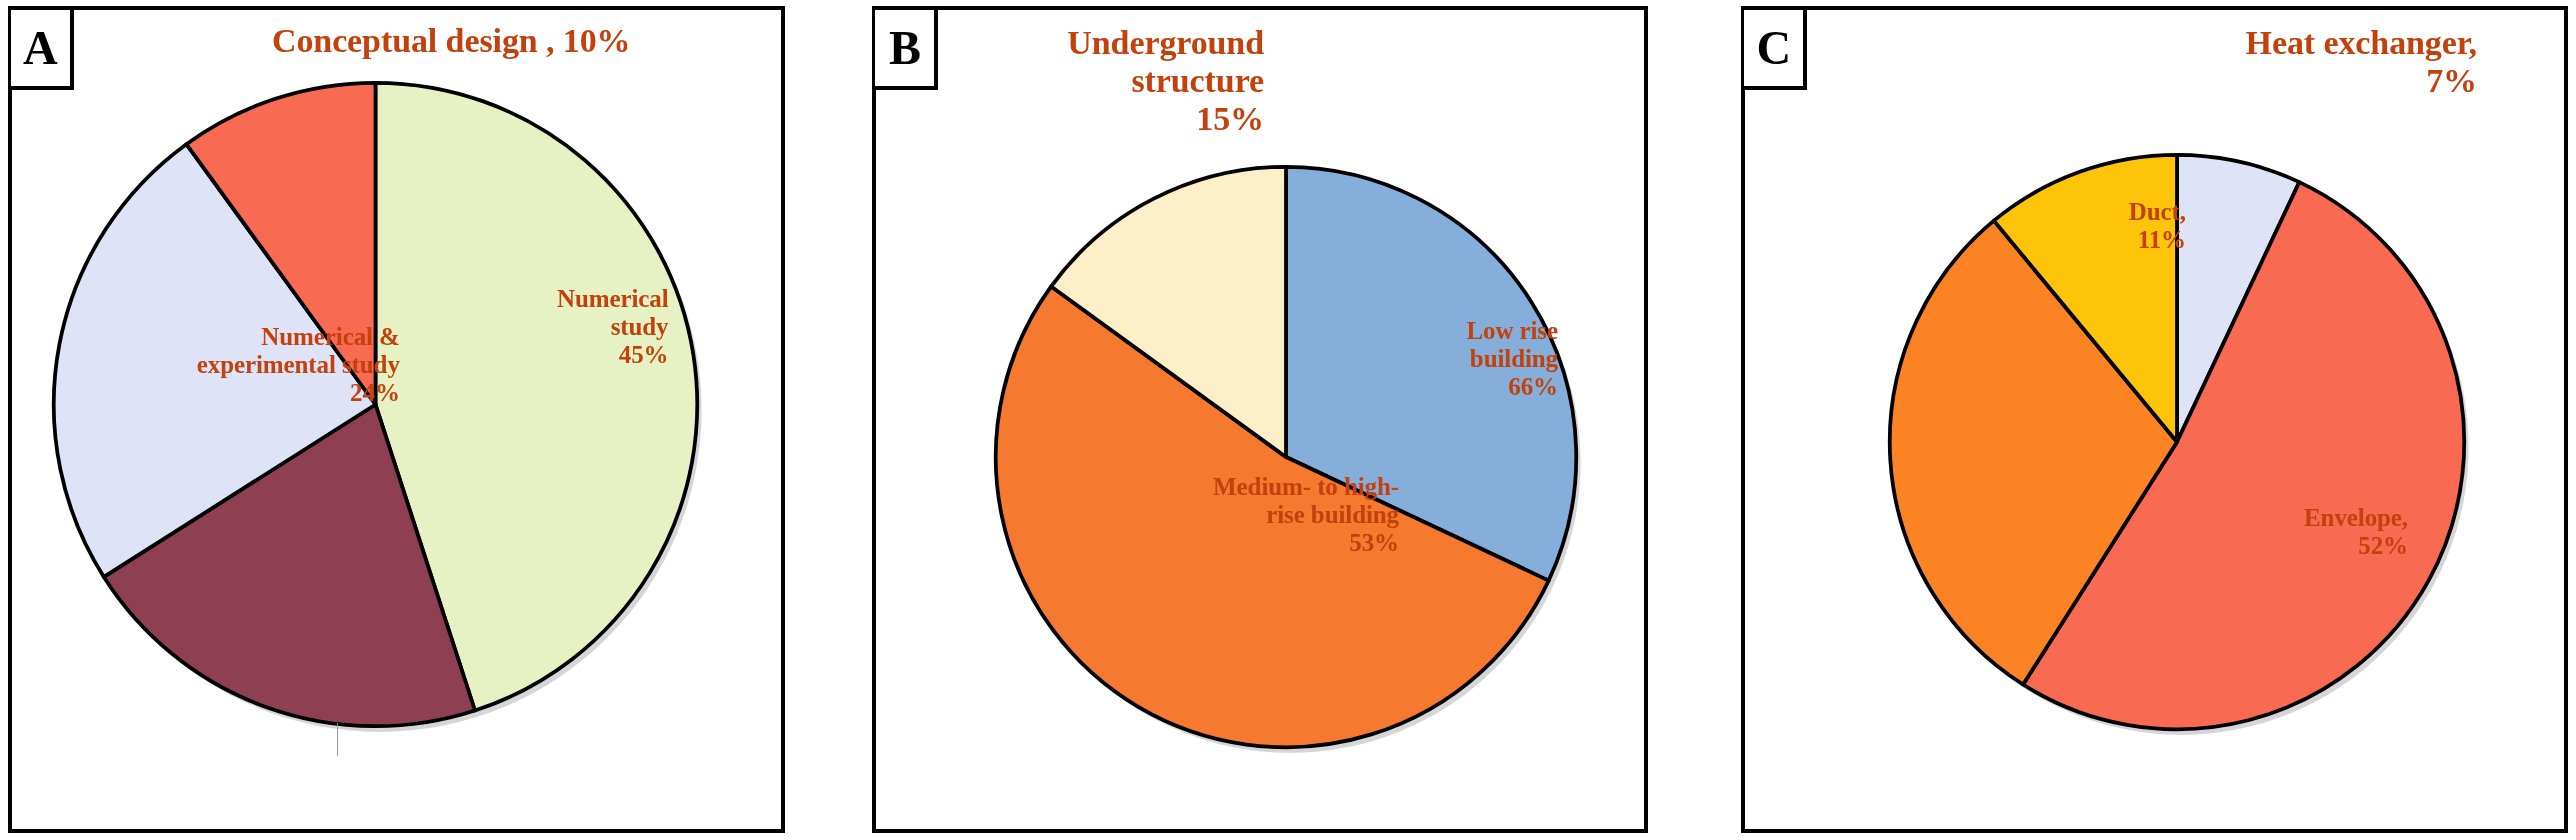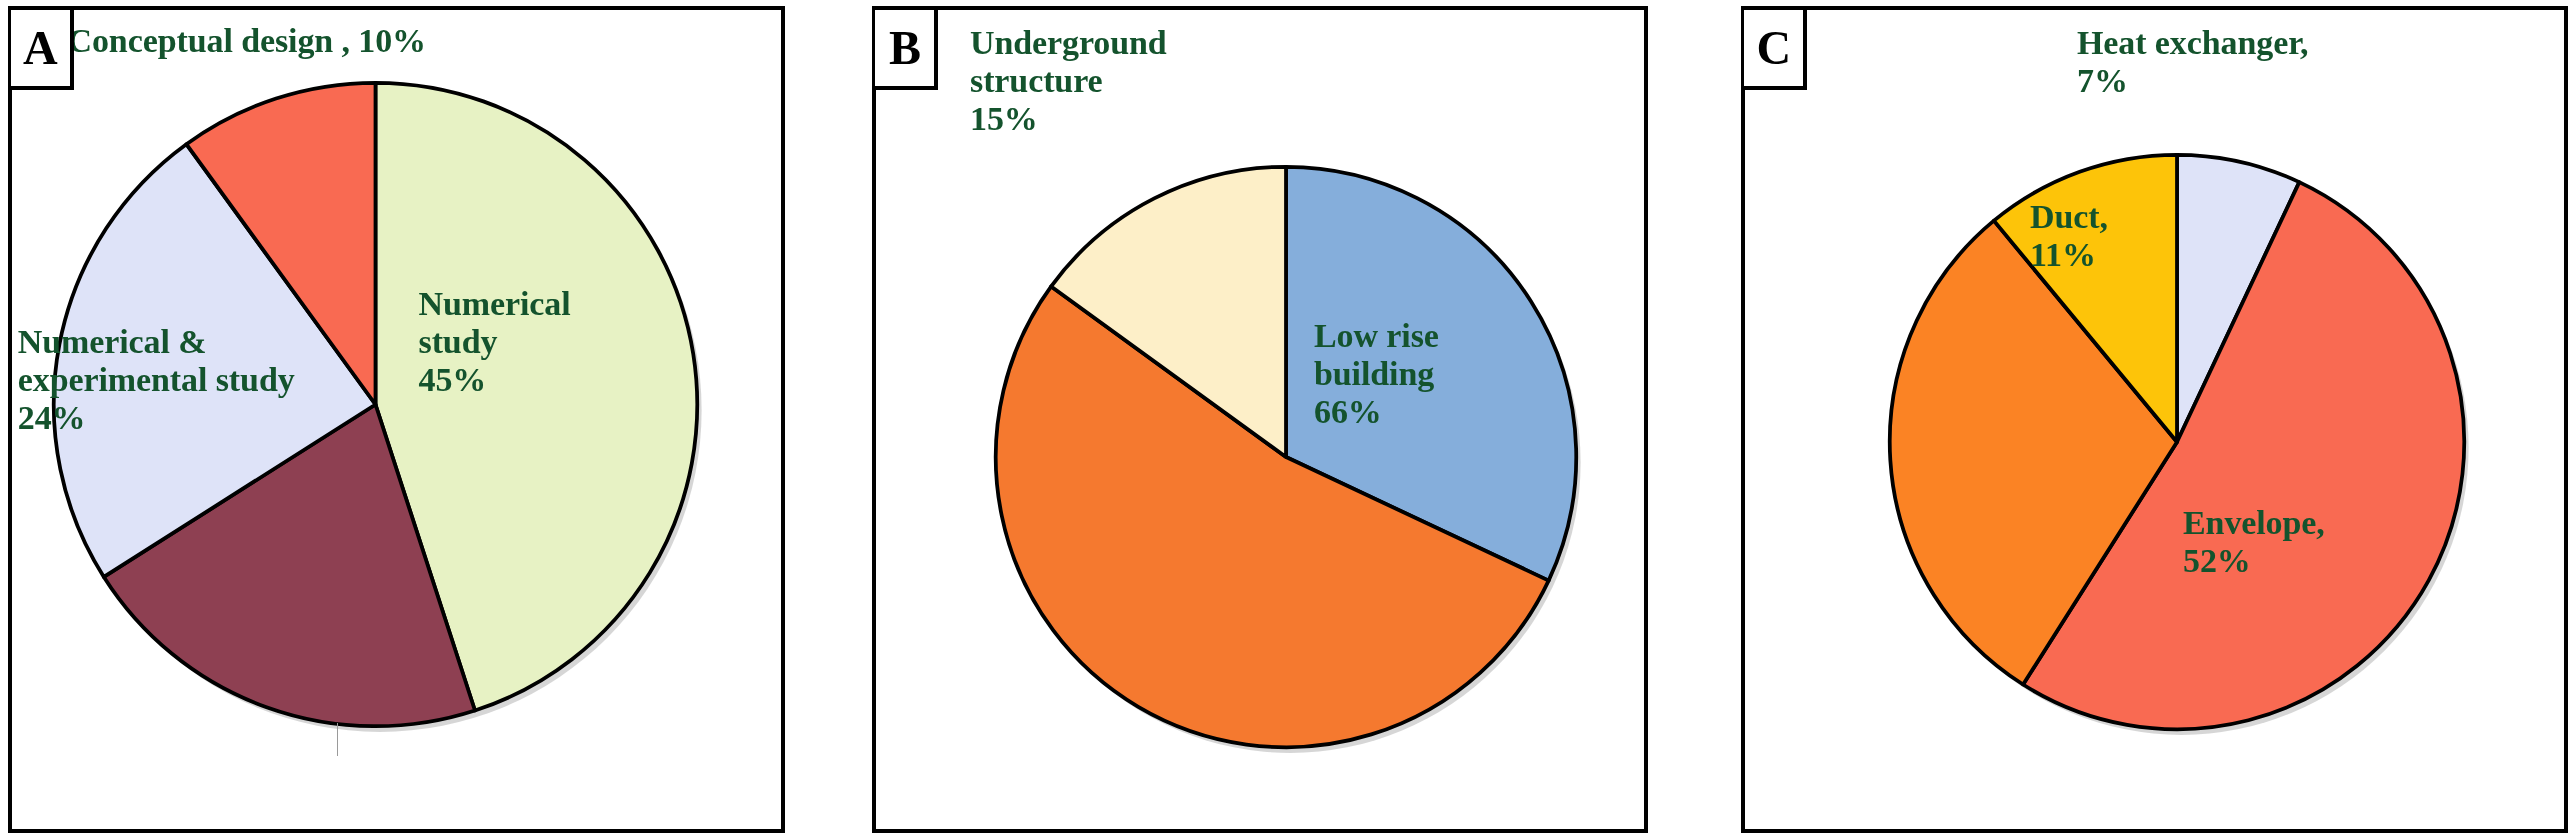--- a/index.html
+++ b/index.html
@@ -59,30 +59,30 @@
   }
 
   .pie-svg {
     display: block;
     overflow: visible;
   }
 
   
   .lbl {
     position: absolute;
-    color: #14532d;
+    color: #c2410c;
     font-weight: bold;
-    text-align: left;
+    text-align: right;
     line-height: 1.12;
     white-space: pre-line;
     letter-spacing: -0.1px;
   }
 
   .lbl-outside { font-size: 34px; }
-  .lbl-inside  { font-size: 34px; }
+  .lbl-inside  { font-size: 25px; }
 
   
   .leader {
     position: absolute;
     background: #9a9a9a;
     width: 1.3px;
   }
 </style>
 </head>
 <body>
@@ -129,20 +129,23 @@
     </div>
 
     <div class="lbl lbl-outside" style="left:94px; top:13.8px; width:294px;">Underground
 structure
 15%</div>
 
     <div class="lbl lbl-inside" style="left:438px; top:307px; width:244px;">Low rise
 building
 66%</div>
 
+    <div class="lbl lbl-inside" style="left:135px; top:463px; width:388px;">Medium- to high-
+rise building
+53%</div>
   </div>
 
   <div class="panel" id="panel-c">
     <div class="panel-badge">C</div>
 
     <div class="pie-wrap" style="left:141px; top:141px; width:582px; height:582px;">
       <svg class="pie-svg" id="svg-c" width="582" height="582" viewBox="0 0 930 930">
           <ellipse cx="472" cy="474" rx="459" ry="459" fill="rgba(120,120,120,0.30)"></ellipse>
           <path d="M 465 465 L 465 6 A 459 459 0 0 1 660.4326948283684 49.68438291809707 Z" fill="#DEE3F8" stroke="#000000" stroke-width="6" stroke-linejoin="round"></path>
           <path d="M 465 465 L 660.4326948283684 49.68438291809707 A 459 459 0 1 1 219.05550110464063 852.546517805425 Z" fill="#F96A52" stroke="#000000" stroke-width="6" stroke-linejoin="round"></path>

